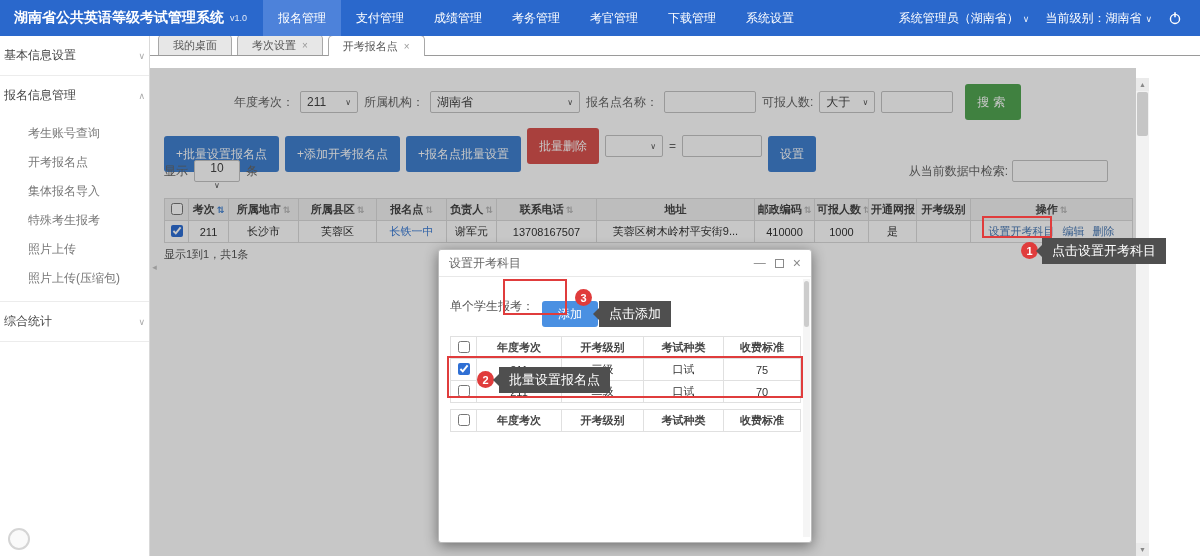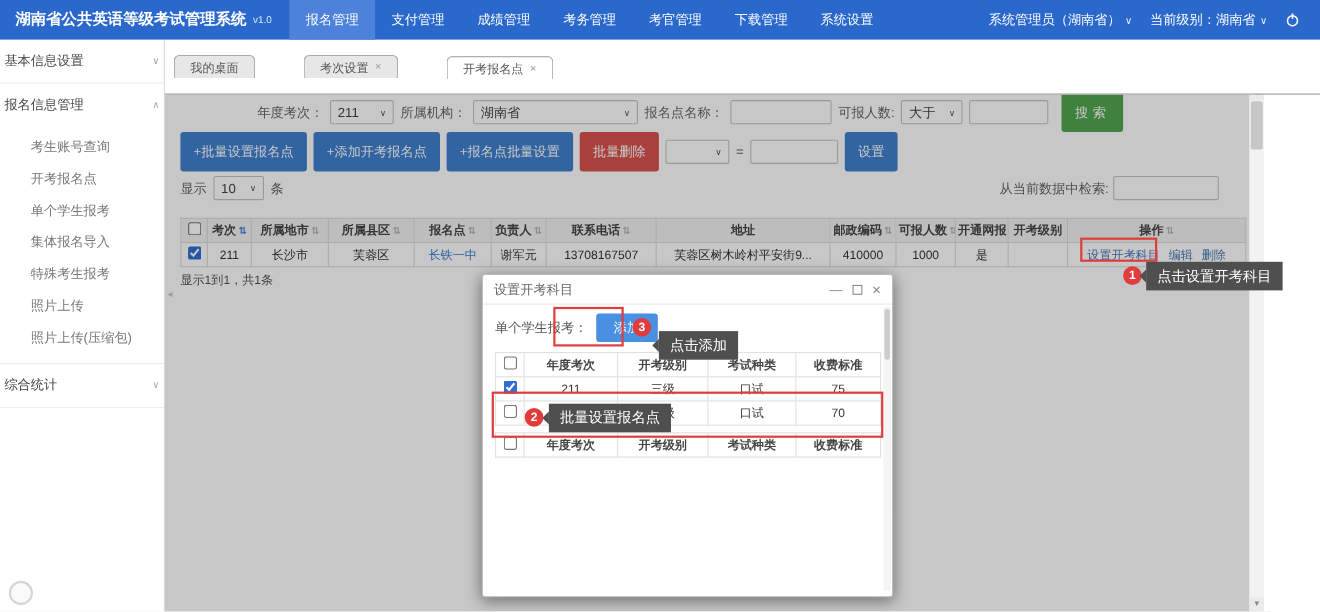--- a/index.html
+++ b/index.html
@@ -19,35 +19,35 @@
 
   
   .sidebar { position:absolute; left:0; top:36px; width:150px; bottom:0; background:#fff; border-right:1px solid #d9d9d9; z-index:35; }
   .side-group { display:flex; align-items:center; justify-content:space-between; padding:11px 4px; font-size:12px; color:#444; border-bottom:1px solid #ececec; cursor:pointer; }
   .side-group .chev { color:#aaa; font-size:9px; }
   .side-items { padding:4px 0 8px; border-bottom:1px solid #ececec; }
   .side-item { padding:6px 10px 6px 28px; font-size:12px; color:#777; cursor:pointer; white-space:nowrap; }
   .collapse-handle { position:absolute; left:149px; top:250px; width:11px; height:34px; display:flex; align-items:center; justify-content:center; color:#9a9a9a; font-size:9px; z-index:36; cursor:pointer; }
 
   
-  .tabbar { position:absolute; left:150px; top:36px; right:0; height:50px; background:#fff; border-bottom:1px solid #9a9a9a; display:flex; align-items:center; padding-left:8px; z-index:34;gap:39px; }
+  .tabbar { position:absolute; left:150px; top:36px; right:0; height:20px; background:#fff; border-bottom:1px solid #9a9a9a; display:flex; align-items:flex-end; padding-left:8px; z-index:34; }
   .tab { display:flex; align-items:center; gap:6px; height:21px; padding:0 14px; margin-right:5px; font-size:11px; color:#555; background:#e7e7e7; border:1px solid #a8a8a8; border-bottom:none; border-radius:5px 5px 0 0; cursor:pointer; }
   .tab.active { background:#fff; position:relative; top:1px; }
   .tab .x { color:#999; font-size:10px; }
 
   
   .content { position:absolute; left:150px; top:68px; width:986px; bottom:0; background:#fff; }
   .frow { position:absolute; display:flex; align-items:center; gap:6px; }
   .flabel { color:#666; white-space:nowrap; }
   .sel { display:inline-flex; align-items:center; justify-content:space-between; gap:6px; border:1px solid #c5c5c5; background:#fff; border-radius:2px; height:22px; padding:0 6px; color:#444; }
   .sel .caret { font-size:8px; color:#555; }
   .inp { border:1px solid #c5c5c5; border-radius:2px; height:22px; padding:0 5px; font-size:12px; width:110px; background:#fff; }
   .btn { border:none; border-radius:3px; color:#fff; font-size:12px; height:36px; padding:0 12px; cursor:pointer; white-space:nowrap; }
   .btn-green { background:#53a653; letter-spacing:4px; }
-  .btn-blue { background:#4080d0; }
+  .btn-blue { background:#4080d0;margin-top:16px; }
   .btn-red { background:#d9534f; }
 
   table.grid { border-collapse:collapse; table-layout:fixed; width:968px; background:#fff; }
   table.grid th, table.grid td { border:1px solid #dcdcdc; font-size:11px; padding:3px 2px; text-align:center; overflow:hidden; white-space:nowrap; }
   table.grid th { background:#f3f3f3; font-weight:bold; color:#444; }
   .sort { color:#b5b5b5; font-size:9px; margin-left:2px; }
   .sort.on { color:#4080d0; }
   a.lnk { color:#3a7bd5; text-decoration:none; cursor:pointer; }
   .op-lnk { color:#4a7ab5; margin:0 4px; cursor:pointer; }
   input[type=checkbox] { width:12px; height:12px; accent-color:#2f6fd4; }
@@ -118,21 +118,20 @@
     <span>基本信息设置</span>
     <span class="chev">∨</span>
   </div>
   <div class="side-group" style="border-bottom:none;">
     <span>报名信息管理</span>
     <span class="chev">∧</span>
   </div>
   <div class="side-items">
     <div class="side-item">考生账号查询</div>
     <div class="side-item">开考报名点</div>
-    <div class="side-item">单个学生报考</div>
     <div class="side-item">集体报名导入</div>
     <div class="side-item">特殊考生报考</div>
     <div class="side-item">照片上传</div>
     <div class="side-item">照片上传(压缩包)</div>
   </div>
   <div class="side-group">
     <span>综合统计</span>
     <span class="chev">∨</span>
   </div>
 </div>
@@ -187,21 +186,21 @@
         <span></span>
         <span class="caret">∨</span>
       </span>
     <span class="flabel">=</span>
     <input class="inp" style="width: 80px;">
     <button class="btn btn-blue">设置</button>
   </div>
 
   <div class="frow" style="left:14px; top:92px;">
     <span class="flabel">显示</span>
-    <span class="sel" style="width:46px;">
+    <span class="sel" style="width:46px;flex-direction:column;">
         <span>10</span>
         <span class="caret">∨</span>
       </span>
     <span class="flabel">条</span>
   </div>
   <div class="retrieve">
     <span class="flabel">从当前数据中检索:</span>
     <input class="inp" style="width: 96px;">
   </div>
 

